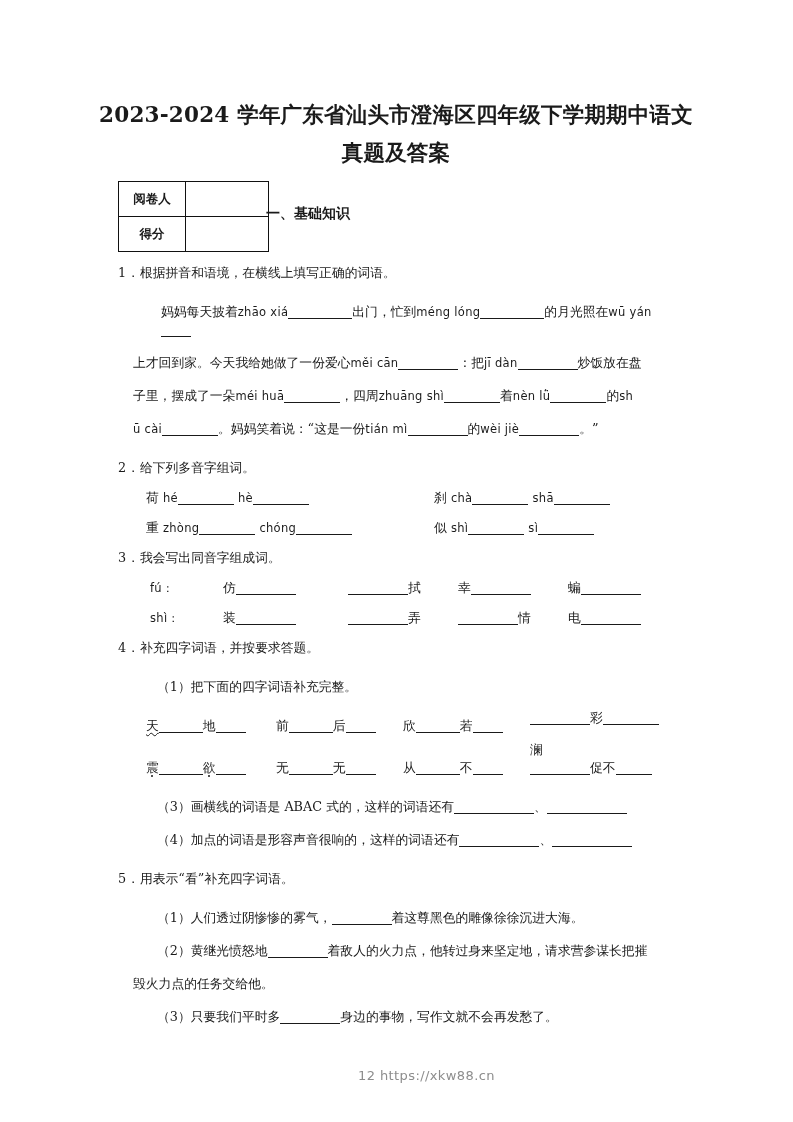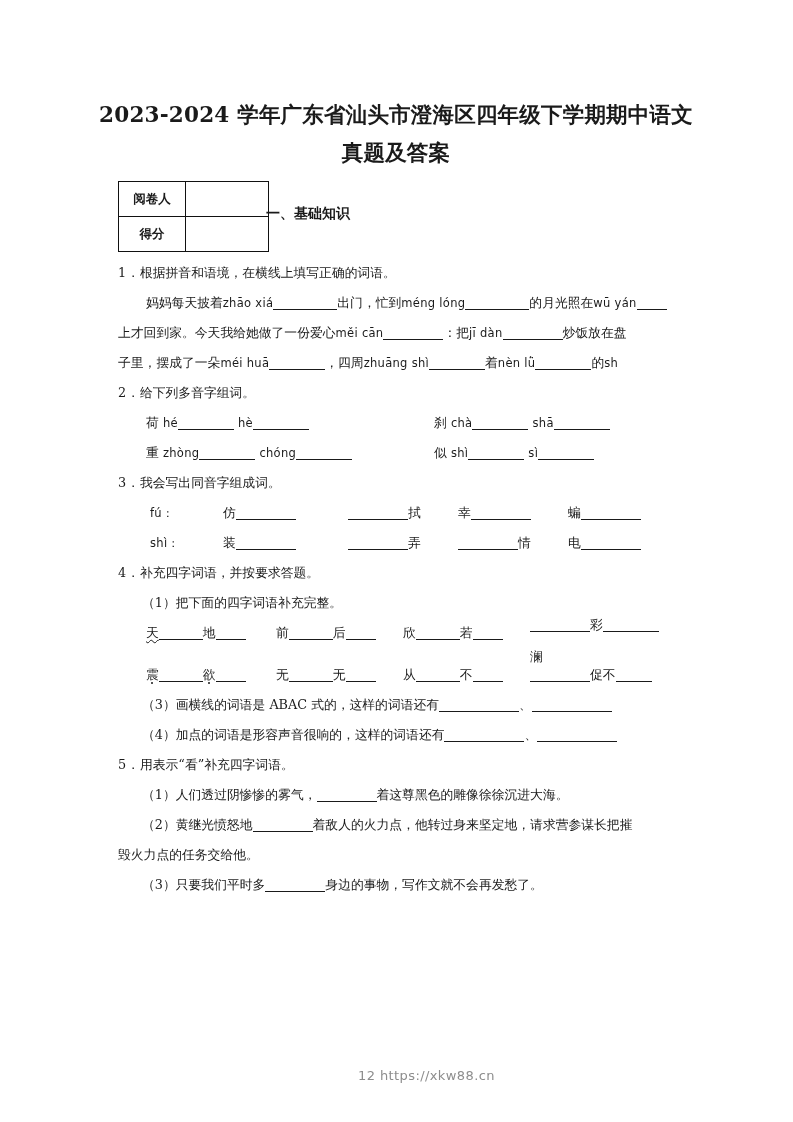--- a/index.html
+++ b/index.html
@@ -74,22 +74,22 @@
     width: 560px;
     font-size: 12.8px;
     line-height: 30px;
   }
 
   .q {
     margin: 0;
     white-space: nowrap;
   }
   .q-line {
-    margin: 0;
-    line-height: 30px;
+    margin: 15px;
+    line-height: 18px;
   }
   .indent-sub { padding-left: 24px; }
   .indent-para { padding-left: 28px; }
 
   .num { letter-spacing: 0.5px; }
 
   .py {
     font-family: "DejaVu Sans", "Liberation Sans", sans-serif;
     font-size: 11.5px;
     letter-spacing: 0.3px;
@@ -214,20 +214,23 @@
     </div>
 
     <div class="q-line">
       <span>上才回到家。今天我给她做了一份爱心</span><span class="py">měi cān</span><span class="bl bl-60"></span><span>：把</span><span class="py">jī dàn</span><span class="bl bl-60"></span><span>炒饭放在盘</span>
     </div>
 
     <div class="q-line">
       <span>子里，摆成了一朵</span><span class="py">méi huā</span><span class="bl bl-56"></span><span>，四周</span><span class="py">zhuāng shì</span><span class="bl bl-56"></span><span>着</span><span class="py">nèn lǜ</span><span class="bl bl-56"></span><span>的</span><span class="py">sh</span>
     </div>
 
+    <div class="q-line">
+      <span class="py">ū cài</span><span class="bl bl-56"></span><span>。妈妈笑着说：“这是一份</span><span class="py">tián mì</span><span class="bl bl-60"></span><span>的</span><span class="py">wèi jiè</span><span class="bl bl-60"></span><span>。”</span>
+    </div>
 
     <div class="q">
       <span class="num">2．</span><span>给下列多音字组词。</span>
     </div>
 
     <div class="two-col">
       <span class="col-a">
         <span>荷</span>
         <span class="py">hé</span><span class="bl bl-56"></span>
         <span class="py">hè</span><span class="bl bl-56"></span>

